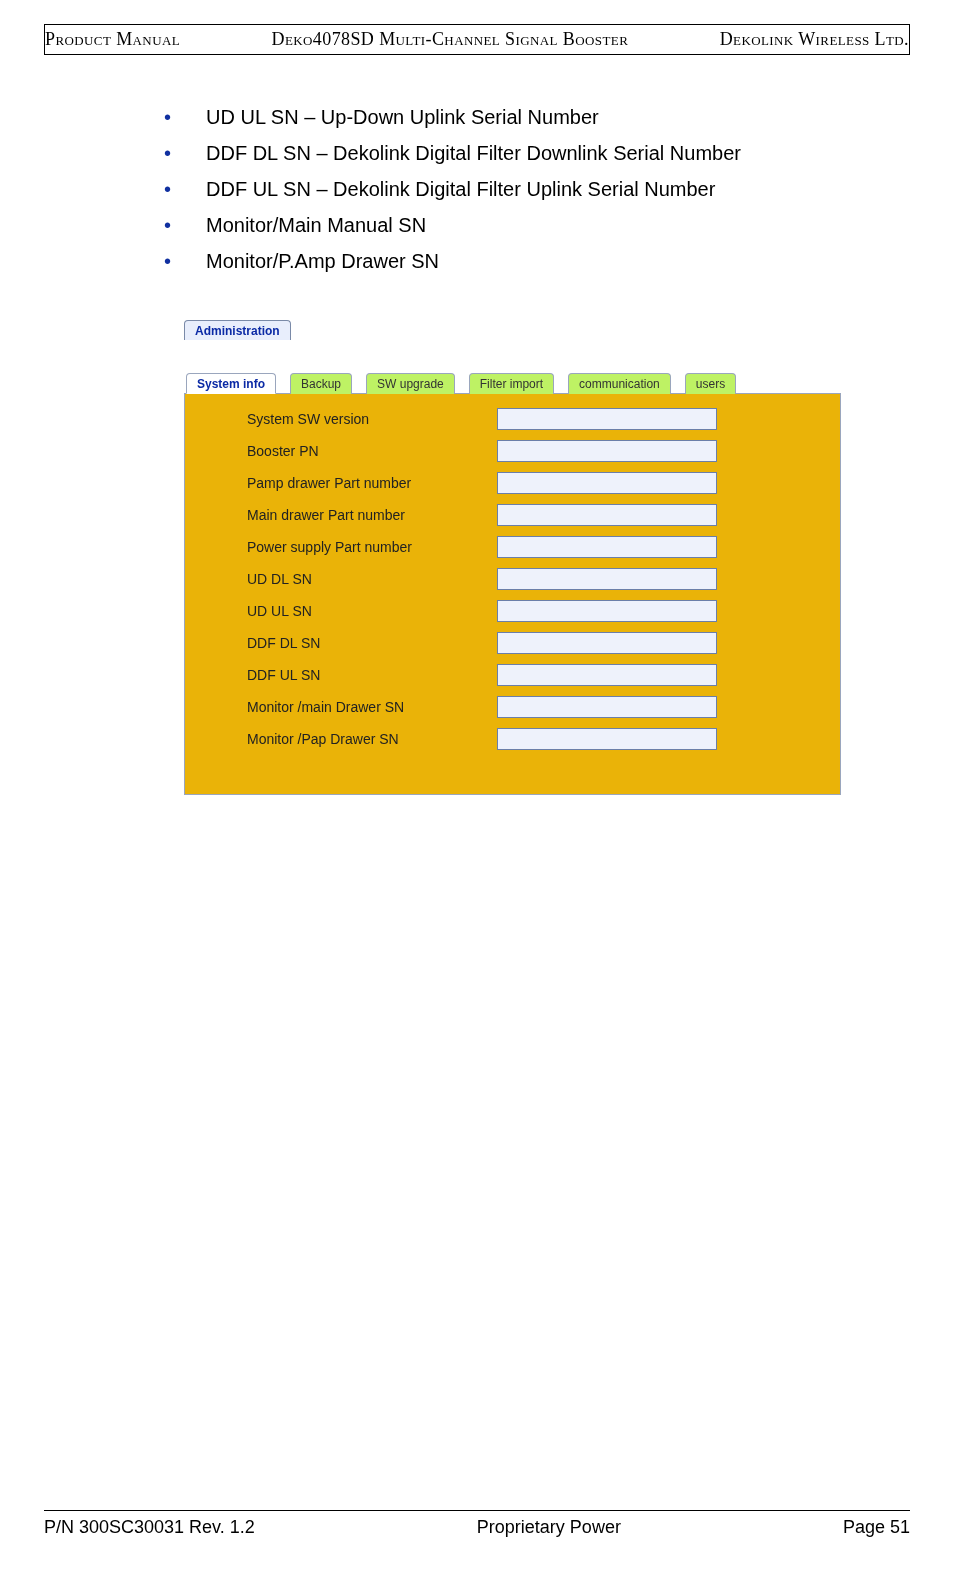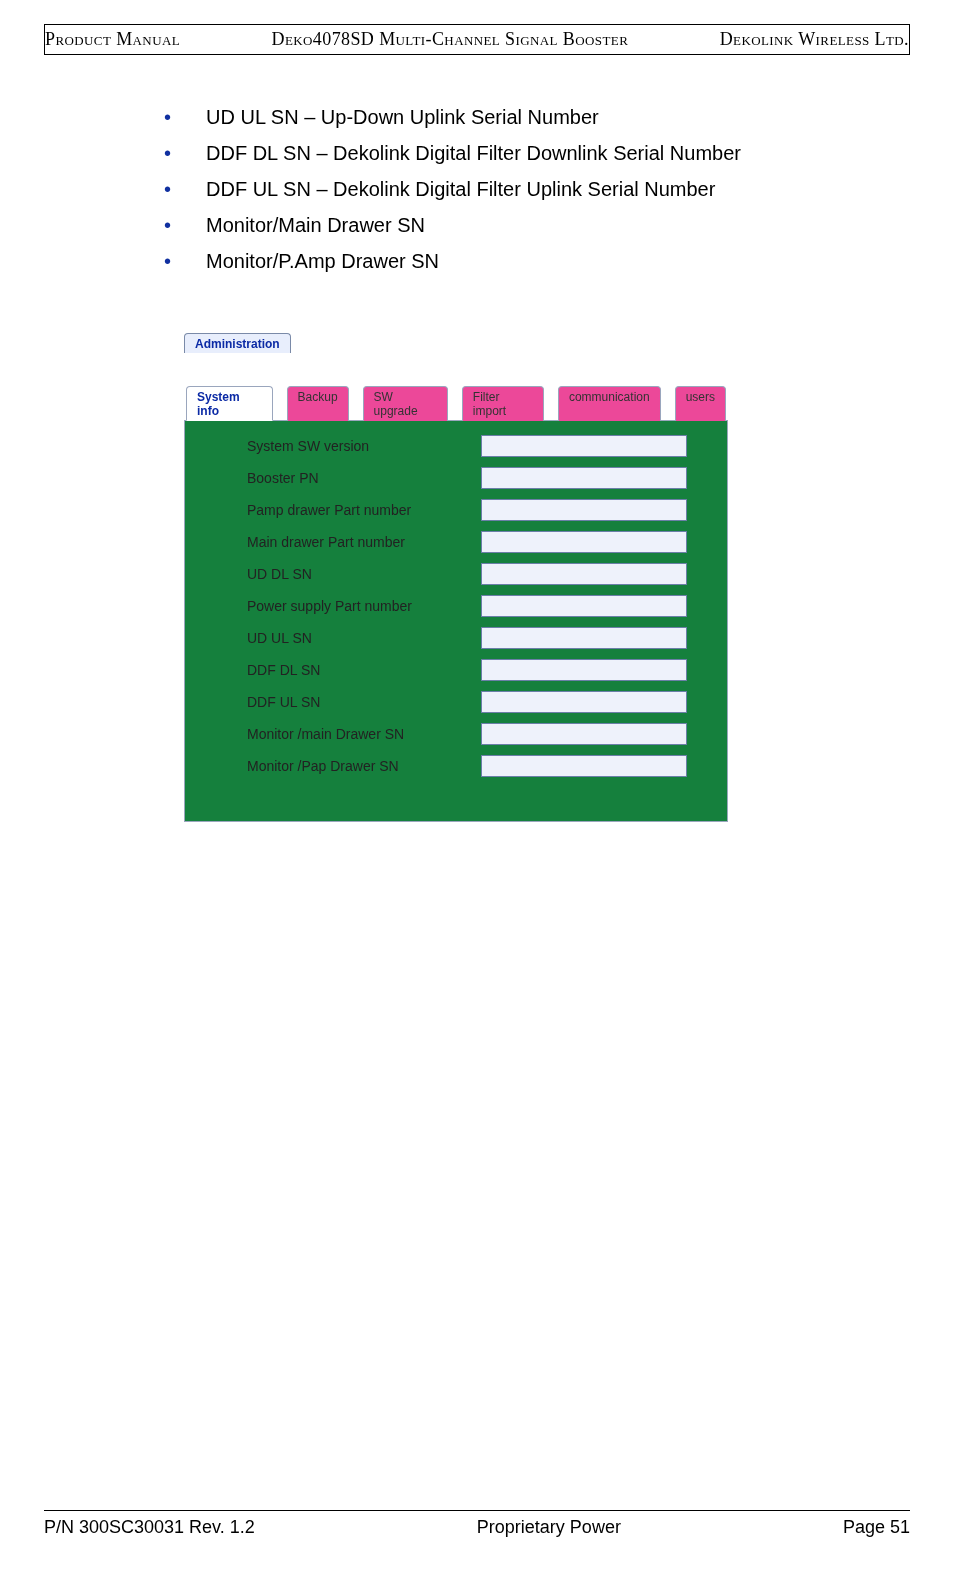--- a/index.html
+++ b/index.html
@@ -3,27 +3,27 @@
 <meta charset="utf-8">
 <style>
   * { box-sizing: border-box; margin: 0; padding: 0; }
   html, body { width: 954px; height: 1576px; background: #fff; font-family: Verdana, Arial, sans-serif; position: relative; }
   .page { width: 954px; height: 1576px; padding: 24px 44px 0 44px; position: relative; }
   .hdr-rule { border: 1.5px solid #000; padding: 4px 0; display: flex; justify-content: space-between; font-variant: small-caps; font-family: Georgia, 'Times New Roman', serif; font-size: 18px; letter-spacing: .4px; }
   .hdr-rule span { white-space: nowrap; }
   ul.bullets { margin: 46px 0 0 120px; list-style: none; }
   ul.bullets li { position: relative; padding-left: 42px; font-size: 20px; line-height: 1.6; font-family: Verdana, Arial, sans-serif; color: #000; margin-bottom: 4px; }
   ul.bullets li::before { content: "•"; color: #1030a0; position: absolute; left: 0; font-size: 20px; }
-  .shot { margin: 56px auto 0 140px; width: 544px; }
+  .shot { margin: 43px auto 0 140px; width: 657px; }
   .tabset { position: relative; height: 30px; }
   .admin-tab { position: absolute; top: 0; left: 0; border: 1px solid #7a8aa8; border-bottom: none; background: #e8eefc; color: #0b2aa5; font: bold 12px Arial, sans-serif; padding: 3px 10px 2px; border-radius: 4px 4px 0 0; }
   .subtab-row { margin-top: 22px; border-bottom: 1px solid #9aa6bd; display: flex; gap: 12px; padding-left: 2px; }
-  .subtab { border: 1px solid #9aa6bd; border-bottom: none; background: #ec4899; font: 12px Arial, sans-serif; padding: 3px 10px 2px; border-radius: 4px 4px 0 0; margin-right: 2px; position: relative; top: 1px; color: #333; }
+  .subtab { border: 1px solid #9aa6bd; border-bottom: none; background: #bef264; font: 12px Arial, sans-serif; padding: 3px 10px 2px; border-radius: 4px 4px 0 0; margin-right: 2px; position: relative; top: 1px; color: #333; }
   .subtab.active { color: #0b2aa5; font-weight: bold; background: #fff; border-bottom: 1px solid #fff; }
-  .panel { border: 1px solid #9aa6bd; border-top: none; padding: 14px 40px 34px 62px; background: #15803d; }
+  .panel { border: 1px solid #9aa6bd; border-top: none; padding: 14px 40px 34px 62px; background: #eab308; }
   .frow { display: flex; align-items: center; margin-bottom: 10px; }
   .flabel { width: 250px; font: 14px Arial, sans-serif; color: #222; }
   .finput { width: 220px; height: 22px; border: 1px solid #6b7fa8; background: #eef2fb; }
   .footer { position: absolute; left: 44px; right: 44px; bottom: 38px; }
   .footer-line { border-top: 1px solid #000; margin-bottom: 6px; }
   .footer-row { display: flex; justify-content: space-between; font: 18px Verdana, Arial, sans-serif; }
 </style>
 </head>
 <body>
 
@@ -31,21 +31,21 @@
   <div class="hdr-rule">
     <span>Product Manual</span>
     <span>Deko4078SD Multi-Channel Signal Booster</span>
     <span>Dekolink Wireless Ltd.</span>
   </div>
 
   <ul class="bullets">
     <li>UD UL SN – Up-Down Uplink Serial Number</li>
     <li>DDF DL SN – Dekolink Digital Filter Downlink Serial Number</li>
     <li>DDF UL SN – Dekolink Digital Filter Uplink Serial Number</li>
-    <li>Monitor/Main Drawer SN</li>
+    <li>Monitor/Main Manual SN</li>
     <li>Monitor/P.Amp Drawer SN</li>
   </ul>
 
   <div class="shot">
     <div class="tabset">
       <div class="admin-tab">Administration</div>
     </div>
     <div class="subtab-row">
       <div class="subtab active">System info</div>
       <div class="subtab">Backup</div>
@@ -65,25 +65,25 @@
         </div>
       <div class="frow">
           <div class="flabel">Pamp  drawer Part number</div>
           <div class="finput"></div>
         </div>
       <div class="frow">
           <div class="flabel">Main drawer Part number</div>
           <div class="finput"></div>
         </div>
       <div class="frow">
-          <div class="flabel">UD DL  SN</div>
+          <div class="flabel">Power supply Part number</div>
           <div class="finput"></div>
         </div>
       <div class="frow">
-          <div class="flabel">Power supply Part number</div>
+          <div class="flabel">UD DL  SN</div>
           <div class="finput"></div>
         </div>
       <div class="frow">
           <div class="flabel">UD UL  SN</div>
           <div class="finput"></div>
         </div>
       <div class="frow">
           <div class="flabel">DDF DL  SN</div>
           <div class="finput"></div>
         </div>

